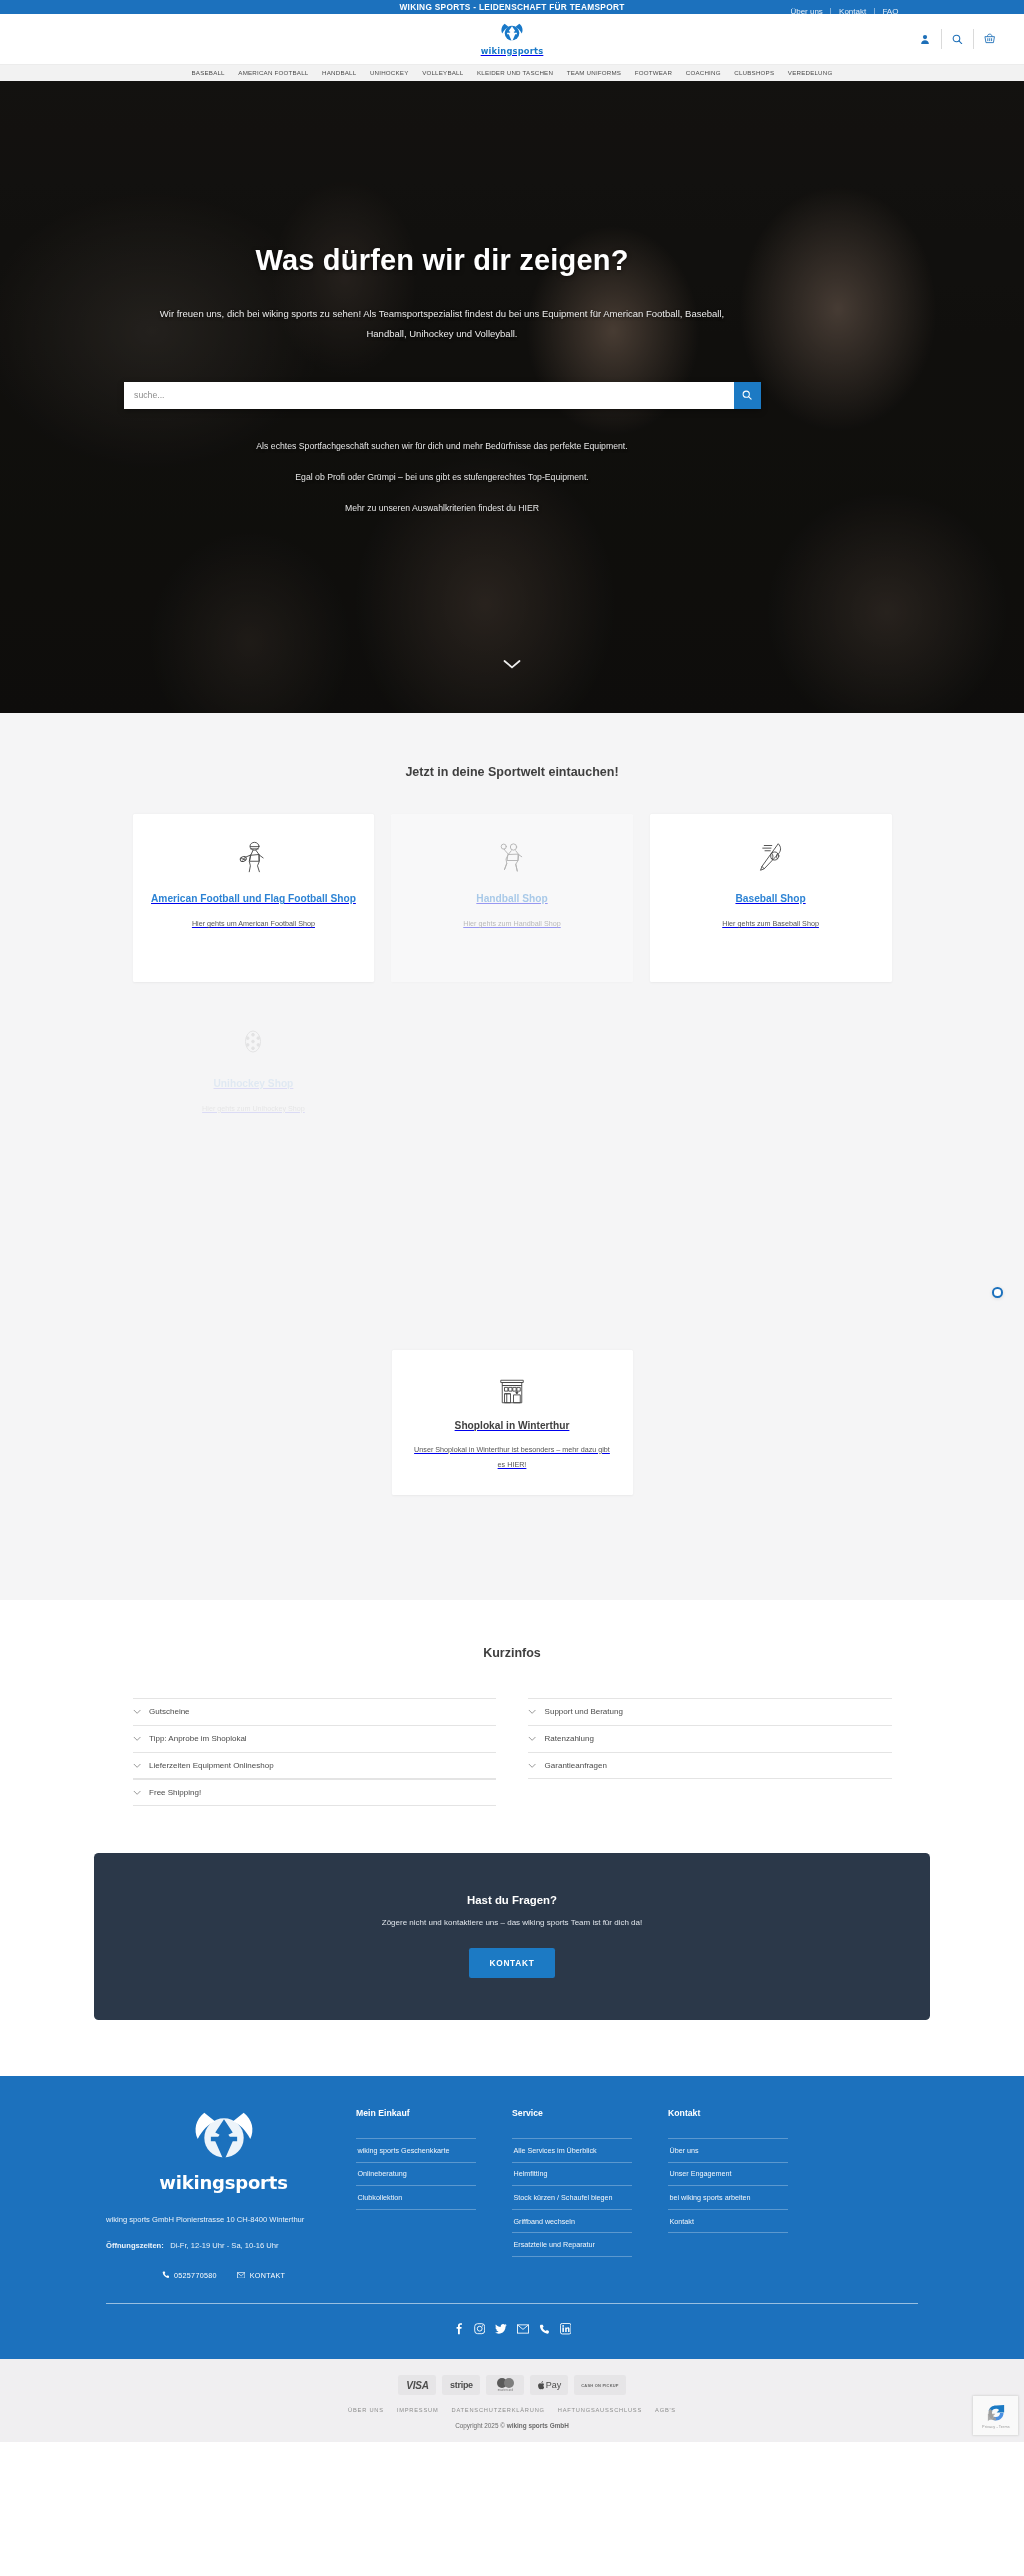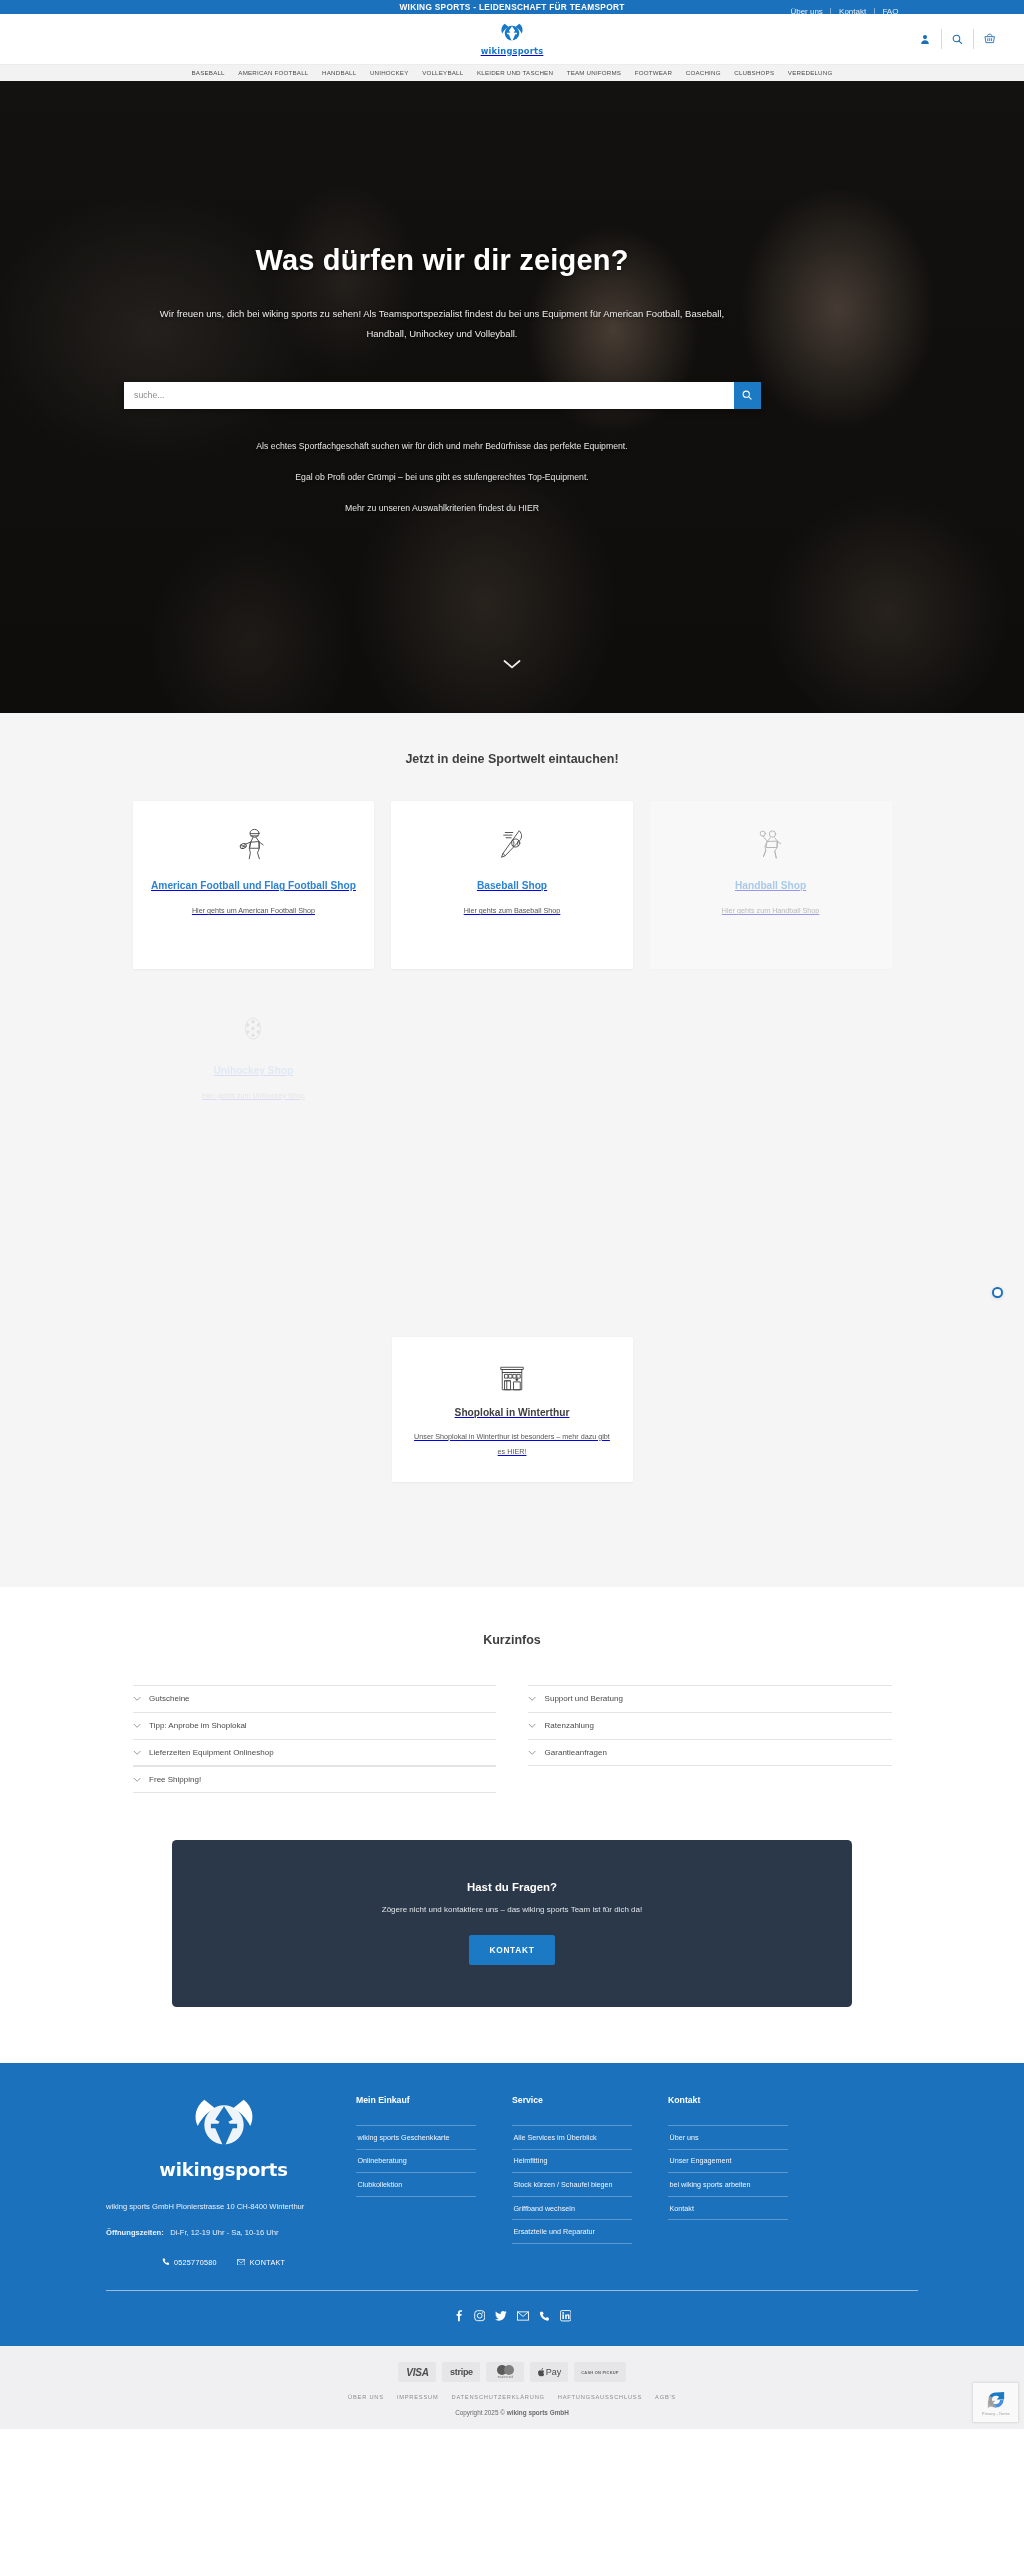--- a/index.html
+++ b/index.html
@@ -110,21 +110,21 @@
   .hero-lines p{
     color:#e6e6e6;font-size:8.7px;margin-bottom:21px;
     text-shadow:0 0.8px 3px rgba(0,0,0,.6);
   }
   .hero-chevron{
     position:absolute;left:0;right:0;bottom:40px;z-index:4;text-align:center;
   }
   .hero-chevron svg{opacity:.92;}
 
   
-  .worlds{background:#f5f5f6;padding:39px 0 0;}
+  .worlds{background:#f5f5f6;padding:52px 0 0;}
   .worlds h2{
     text-align:center;font-size:12.5px;font-weight:700;color:#3f3f3f;
     margin-bottom:35px;
   }
   .card-grid{
     width:759px;margin:0 auto;display:grid;
     grid-template-columns:repeat(3,1fr);gap:16.7px;
   }
   .shop-card{
     background:#fff;border-radius:1.5px;padding:26px 16.7px 23px;
@@ -163,21 +163,21 @@
     border-bottom:0.8px solid #e4e4e4;border-top:0.8px solid #e4e4e4;
     margin-top:-0.8px;padding:8.3px 3px 8.3px 0;display:flex;align-items:center;gap:8.3px;
     cursor:pointer;
   }
   .acc-item .chev{color:#888;display:flex;align-items:center;}
   .acc-item .lbl{font-size:8px;color:#4b4b4b;}
 
   
   .cta-wrap{background:#fff;padding:47px 0 56px;}
   .cta{
-    width:680px;margin:0 auto;background:#2b3849;border-radius:4.6px;
+    width:836px;margin:0 auto;background:#2b3849;border-radius:4.6px;
     padding:41px 15px 42px;text-align:center;
   }
   .cta h3{color:#fff;font-size:11.4px;font-weight:700;margin-bottom:12px;}
   .cta p{color:#dfe4ea;font-size:8px;margin-bottom:21px;}
   .cta a{
     display:inline-block;background:#1c7ac4;color:#fff;text-decoration:none;
     font-size:8.3px;font-weight:700;letter-spacing:0.7px;padding:10px 21px;
     border-radius:2.3px;
   }
 
@@ -357,50 +357,50 @@
             <path d="M17 18.6 L9 22 L6.5 25.5"></path>
             <path d="M28 18.4 L33.5 22.5"></path>
             <ellipse cx="7" cy="24" rx="4.2" ry="3" transform="rotate(-25 7 24)"></ellipse>
             <path d="M4.8 23.5 L9.2 24.6"></path>
           </svg>
         </div>
         <div class="ttl">American Football und Flag Football Shop</div>
         <div class="dsc">Hier gehts um American Football Shop</div>
       </a>
 
-      <a href="#" class="shop-card">
-        <div class="icn">
-          <svg width="32" height="33" viewBox="0 0 42 44" fill="none" stroke="#444" stroke-width="1.2" stroke-linecap="round" stroke-linejoin="round">
-            <path d="M31 4 C35 8 34.5 13 31 17 L12 37 L7 39 L9 34 Z"></path>
-            <path d="M9 34 L12 37"></path>
-            <circle cx="26" cy="20" r="5.4"></circle>
-            <path d="M22.4 16.6 C24 19 24 21.5 22.6 23.8"></path>
-            <path d="M29.6 16.6 C28 19 28 21.5 29.4 23.8"></path>
-            <path d="M12 6 h10 M10 9.5 h11 M13 13 h7"></path>
-          </svg>
-        </div>
-        <div class="ttl">Baseball Shop</div>
-        <div class="dsc">Hier gehts zum Baseball Shop</div>
-      </a>
-
       <a href="#" class="shop-card fade-mid">
         <div class="icn">
           <svg width="30" height="33" viewBox="0 0 40 44" fill="none" stroke="#444" stroke-width="1.2" stroke-linecap="round" stroke-linejoin="round">
             <circle cx="22" cy="8" r="4.2"></circle>
             <circle cx="9" cy="7.5" r="3.4"></circle>
             <path d="M19 13 L15 18 L12 24 L13 30 L10 38"></path>
             <path d="M25 13 L29 18 L28 26 L25 31 L27 40"></path>
             <path d="M15 18 L28 17.5 L28 26 L14 26 Z"></path>
             <path d="M15.5 18 L11 13 L9.5 10.5"></path>
             <path d="M28.5 18 L33 21"></path>
             <path d="M13 30 L10 38 M25 31 L27 40"></path>
           </svg>
         </div>
         <div class="ttl">Handball Shop</div>
         <div class="dsc">Hier gehts zum Handball Shop</div>
+      </a>
+
+      <a href="#" class="shop-card">
+        <div class="icn">
+          <svg width="32" height="33" viewBox="0 0 42 44" fill="none" stroke="#444" stroke-width="1.2" stroke-linecap="round" stroke-linejoin="round">
+            <path d="M31 4 C35 8 34.5 13 31 17 L12 37 L7 39 L9 34 Z"></path>
+            <path d="M9 34 L12 37"></path>
+            <circle cx="26" cy="20" r="5.4"></circle>
+            <path d="M22.4 16.6 C24 19 24 21.5 22.6 23.8"></path>
+            <path d="M29.6 16.6 C28 19 28 21.5 29.4 23.8"></path>
+            <path d="M12 6 h10 M10 9.5 h11 M13 13 h7"></path>
+          </svg>
+        </div>
+        <div class="ttl">Baseball Shop</div>
+        <div class="dsc">Hier gehts zum Baseball Shop</div>
       </a>
     </div>
 
     <div class="card-grid second">
       <a href="#" class="shop-card fade-low">
         <div class="icn">
           <svg width="30" height="33" viewBox="0 0 40 44" fill="none" stroke="#444" stroke-width="1.3">
             <ellipse cx="20" cy="22" rx="10" ry="14"></ellipse>
             <circle cx="20" cy="13" r="1.8" fill="#444"></circle>
               <circle cx="20" cy="22" r="1.8" fill="#444"></circle>

